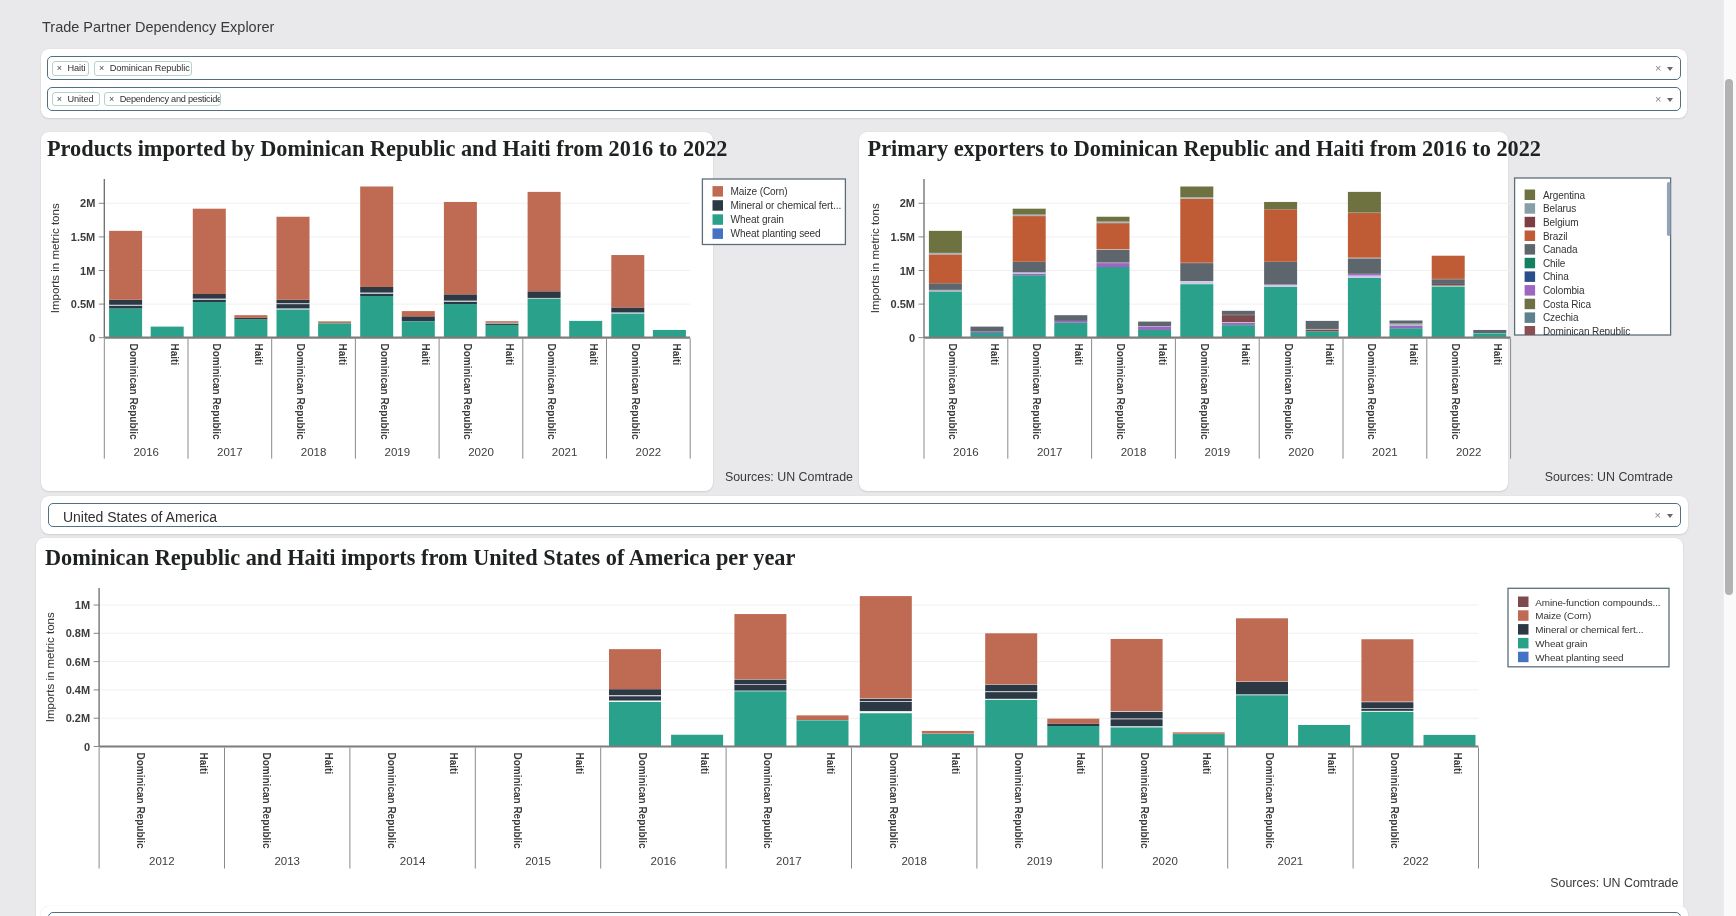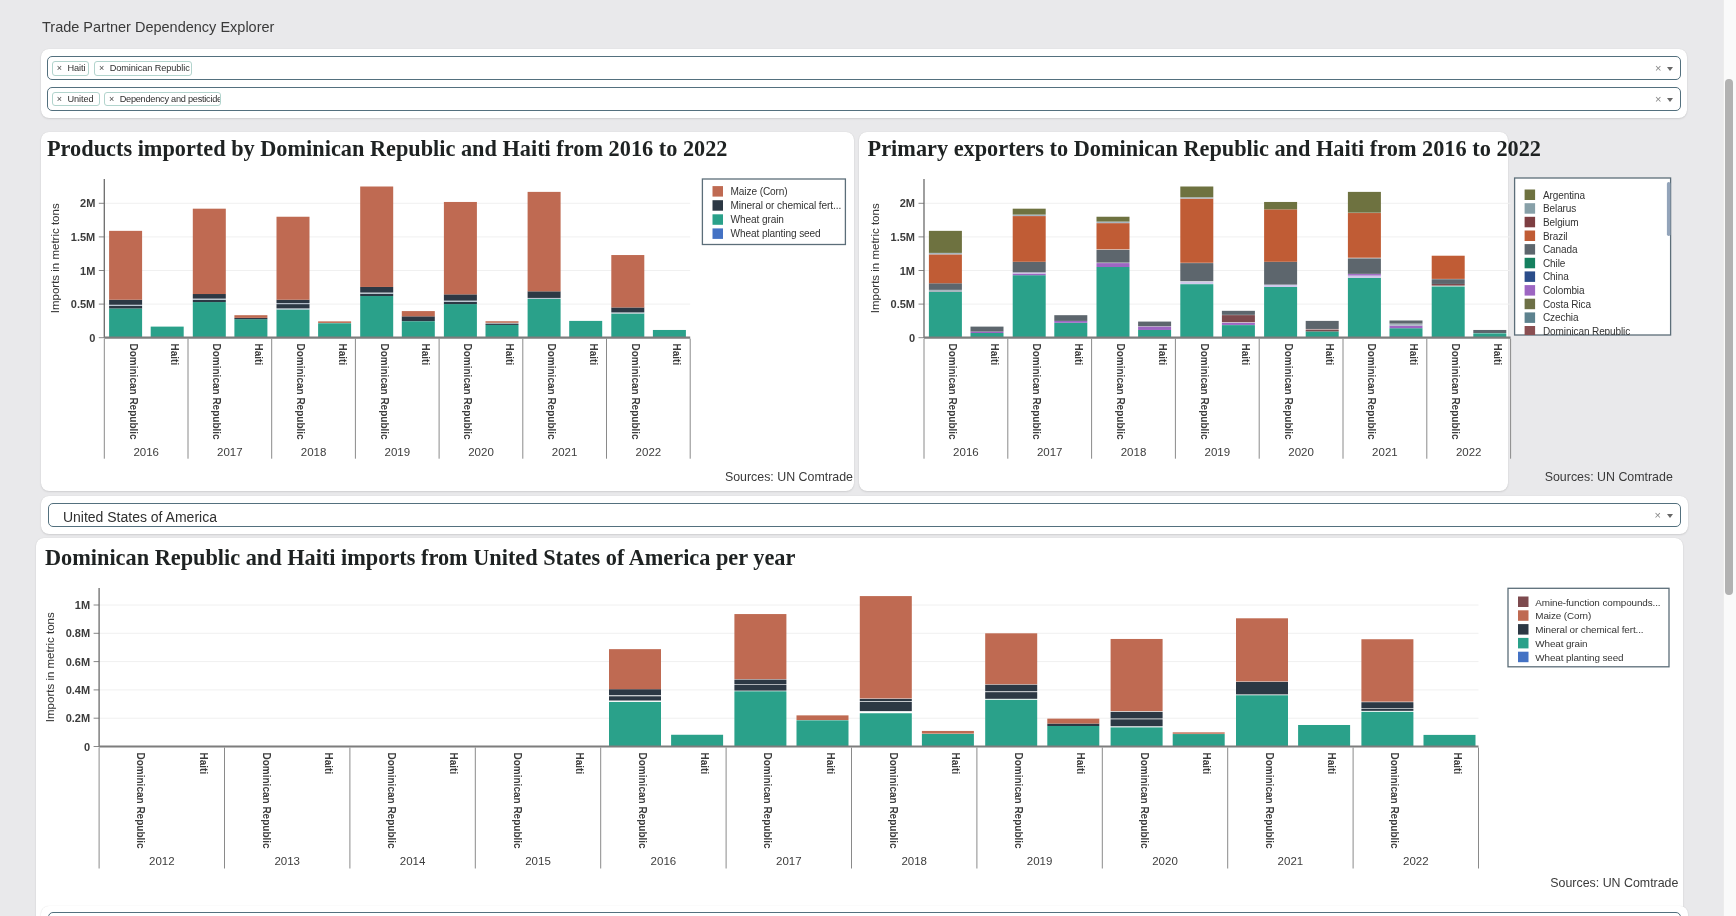--- a/index.html
+++ b/index.html
@@ -44,21 +44,21 @@
           <span class="tx">×</span>
           <span class="tl" style="font-size:9.2px;letter-spacing:-0.25px">Dependency and pesticides</span>
         </div>
       <div class="selicons">
           <span class="xicon">×</span>
           <span class="caret"></span>
         </div>
     </div>
   </div>
 
-  <div class="card" style="left:41px;top:132px;width:813px;height:358.7px">
+  <div class="card" style="left:41px;top:132px;width:672px;height:358.7px">
       <svg width="820" height="359" viewBox="0 0 820 359" style="position:absolute;left:0;top:0">
 <text x="6" y="23.7" font-family="Liberation Serif, serif" font-size="22.3" font-weight="bold" fill="#1e2222">Products imported by Dominican Republic and Haiti from 2016 to 2022</text>
 <line x1="63.3" y1="172.1" x2="649.2" y2="172.1" stroke="#f0f0f0" stroke-width="1"></line>
 <line x1="63.3" y1="138.5" x2="649.2" y2="138.5" stroke="#f0f0f0" stroke-width="1"></line>
 <line x1="63.3" y1="104.9" x2="649.2" y2="104.9" stroke="#f0f0f0" stroke-width="1"></line>
 <line x1="63.3" y1="71.3" x2="649.2" y2="71.3" stroke="#f0f0f0" stroke-width="1"></line>
 <line x1="57.8" y1="205.7" x2="63.3" y2="205.7" stroke="#888" stroke-width="1"></line>
 <text x="54.3" y="209.7" text-anchor="end" font-family="Liberation Sans, sans-serif" font-size="11" font-weight="bold" fill="#3c3c3c">0</text>
 <line x1="57.8" y1="172.1" x2="63.3" y2="172.1" stroke="#888" stroke-width="1"></line>
 <text x="54.3" y="176.1" text-anchor="end" font-family="Liberation Sans, sans-serif" font-size="11" font-weight="bold" fill="#3c3c3c">0.5M</text>

